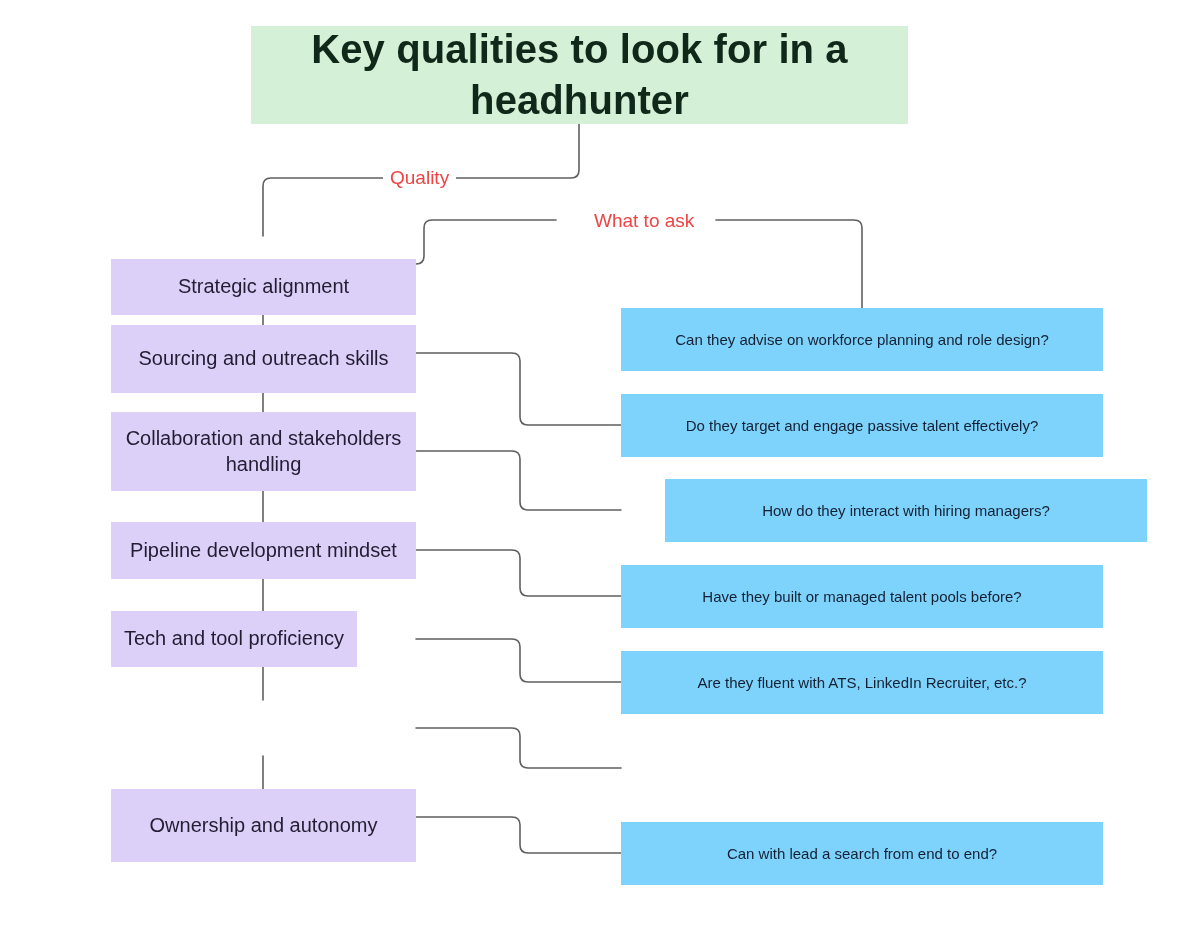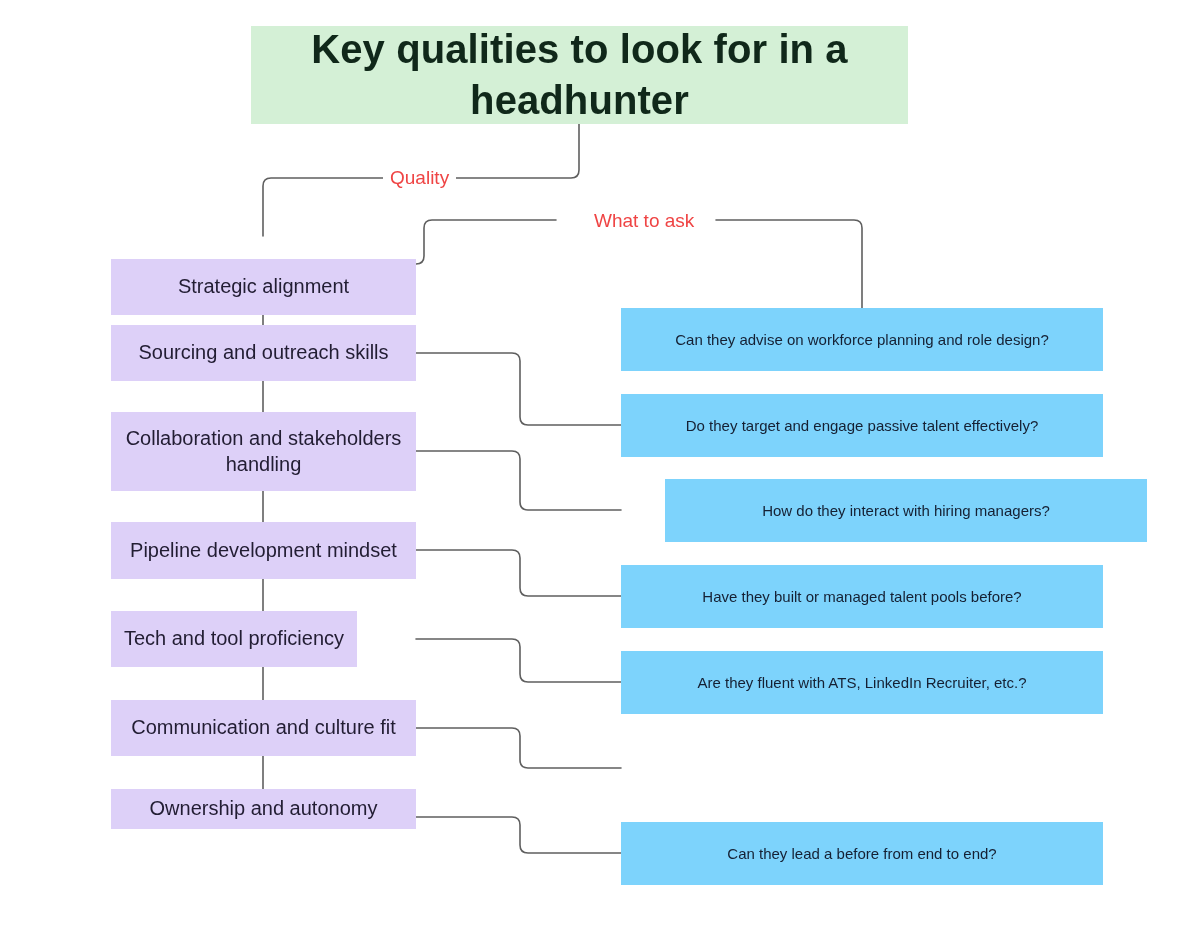--- a/index.html
+++ b/index.html
@@ -104,41 +104,38 @@
     <span>Key qualities to look for in a headhunter</span>
   </div>
 
   <div class="edge-label" style="left:383px; top:168px;">Quality</div>
   <div class="edge-label" style="left:587px; top:211px;">What to ask</div>
 
   <div class="node node-quality" style="left:111px; top:236px; width:305px; height:56px;margin-top:23px;">
     <span>Strategic alignment</span>
   </div>
 
-  <div class="node node-quality" style="left:111px; top:325px; width:305px; height:56px;">
+  <div class="node node-quality" style="left:111px; top:325px; width:305px; height:68px;">
     <span>Sourcing and outreach skills</span>
   </div>
 
   <div class="node node-quality" style="left:111px; top:412px; width:305px; height:79px;">
     <span>Collaboration and stakeholders handling</span>
   </div>
 
   <div class="node node-quality" style="left:111px; top:522px; width:305px; height:57px;">
     <span>Pipeline development mindset</span>
   </div>
 
   <div class="node node-quality" style="left:111px; top:611px; width:246px; height:56px;">
     <span>Tech and tool proficiency</span>
   </div>
 
-  <div class="node node-quality" style="left:111px; top:700px; width:305px; height:56px;">
-    <span>Communication and culture fit</span>
-  </div>
 
-  <div class="node node-quality" style="left:111px; top:789px; width:305px; height:40px;">
+  <div class="node node-quality" style="left:111px; top:789px; width:305px; height:73px;">
     <span>Ownership and autonomy</span>
   </div>
 
   <div class="node node-question" style="left:621px; top:308px; width:482px; height:63px;">
     <span>Can they advise on workforce planning and role design?</span>
   </div>
 
   <div class="node node-question" style="left:621px; top:394px; width:482px; height:63px;">
     <span>Do they target and engage passive talent effectively?</span>
   </div>
@@ -150,16 +147,16 @@
   <div class="node node-question" style="left:621px; top:565px; width:482px; height:63px;">
     <span>Have they built or managed talent pools before?</span>
   </div>
 
   <div class="node node-question" style="left:621px; top:651px; width:482px; height:63px;">
     <span>Are they fluent with ATS, LinkedIn Recruiter, etc.?</span>
   </div>
 
 
   <div class="node node-question" style="left:621px; top:822px; width:482px; height:63px;">
-    <span>Can they lead a before from end to end?</span>
+    <span>Can with lead a search from end to end?</span>
   </div>
 
 </div>
 
 </body></html>

